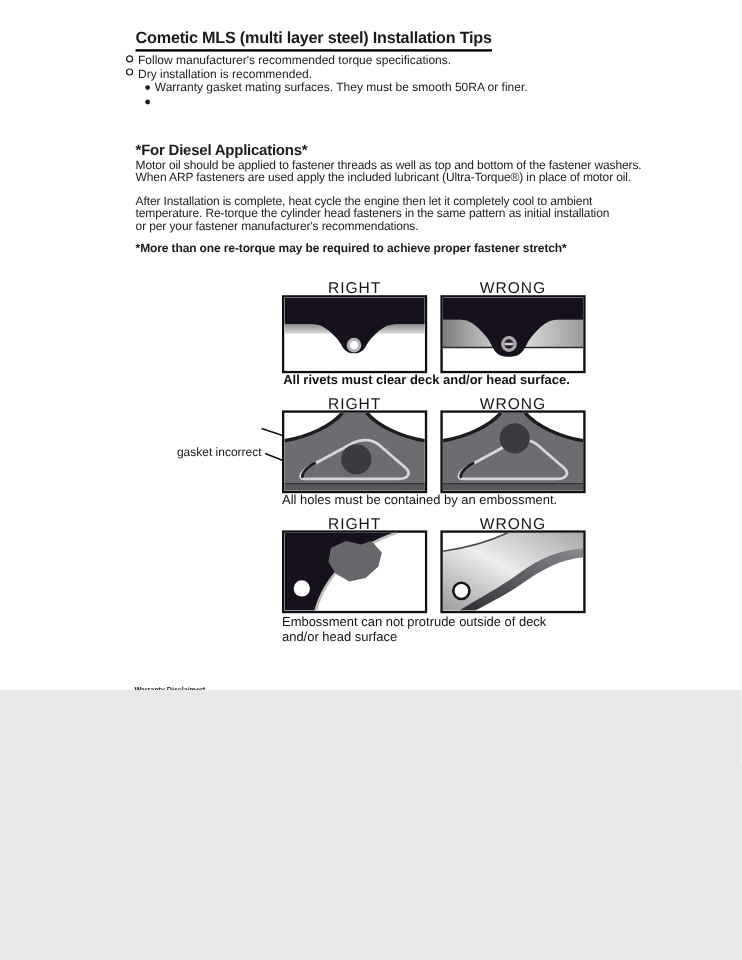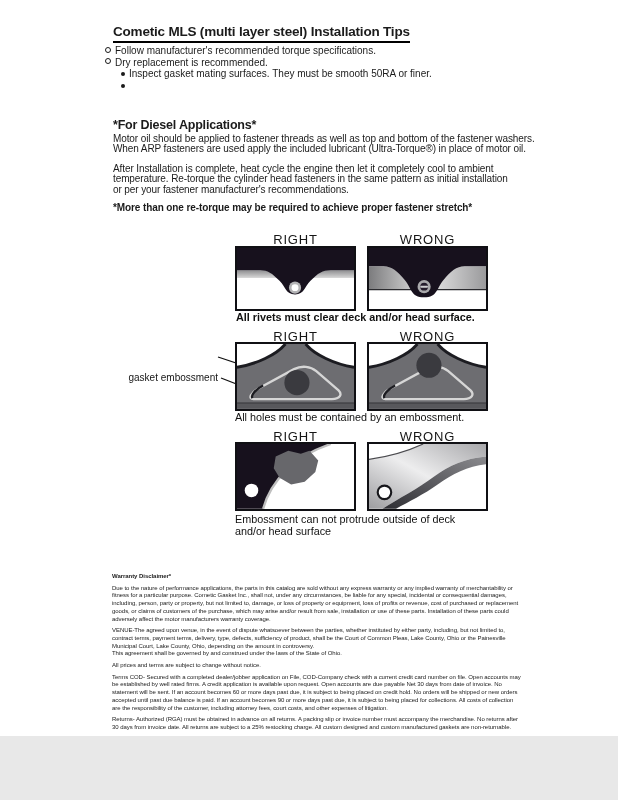--- a/index.html
+++ b/index.html
@@ -1,17 +1,17 @@
 <!DOCTYPE html>
 <html><head>
 <meta charset="utf-8">
 <style>
   html,body{margin:0;padding:0;background:#e8e8e8;}
   .page{
-    position:relative;width:618px;height:736px;background:#ffffff;
+    position:relative;width:618px;height:575px;background:#ffffff;
     font-family:"Liberation Sans", sans-serif;color:#1b1b1b;overflow:hidden;
     margin:0 auto;
   }
   .abs{position:absolute;}
   .title{
     left:113px;top:24px;font-size:13.5px;font-weight:bold;letter-spacing:-0.2px;
     border-bottom:2px solid #000;padding-bottom:2px;white-space:nowrap;
   }
   .bullets{left:105px;top:45px;font-size:10px;line-height:11.7px;white-space:nowrap;}
   .bullet-row{display:block;}
@@ -35,22 +35,22 @@
 </style>
 </head>
 <body>
 
 <div class="page">
 
   <div class="abs title">Cometic MLS (multi layer steel) Installation Tips</div>
 
   <div class="abs bullets">
     <span class="bullet-row"><span class="o-bullet"></span><span>Follow manufacturer's recommended torque specifications.</span></span>
-    <span class="bullet-row"><span class="o-bullet"></span><span>Dry replacement is recommended.</span></span>
-    <span class="bullet-row sub"><span class="s-bullet"></span><span>Inspect gasket mating surfaces.  They must be smooth 50RA or finer.</span></span>
+    <span class="bullet-row"><span class="o-bullet"></span><span>Dry installation is recommended.</span></span>
+    <span class="bullet-row sub"><span class="s-bullet"></span><span>Warranty gasket mating surfaces.  They must be smooth 50RA or finer.</span></span>
     <span class="bullet-row sub"><span class="s-bullet"></span></span>
   </div>
 
   <div class="abs diesel-heading">*For Diesel Applications*</div>
   <div class="abs body-par p1">Motor oil should be applied to fastener threads as well as top and bottom of the fastener washers.
 When ARP fasteners are used apply the included lubricant (Ultra-Torque®) in place of motor oil.</div>
   <div class="abs body-par p2">After Installation is complete, heat cycle the engine then let it completely cool to ambient
 temperature. Re-torque the cylinder head fasteners in the same pattern as initial installation
 or per your fastener manufacturer's recommendations.</div>
   <div class="abs body-par p3">*More than one re-torque may be required to achieve proper fastener stretch*</div>
@@ -87,21 +87,21 @@
       <path d="M0,0 H121 V19 H99 C90,19 85,24 77,33 C70,41 71,51 57,51 C43,51 44,41 37,33 C29,24 24,19 15,19 H0 Z" fill="#17111d"></path>
       <circle cx="57" cy="40" r="6.8" fill="#a9a9ab"></circle>
       <circle cx="57" cy="40" r="4" fill="#241c2b"></circle>
       <rect x="53" y="39" width="8" height="2" rx="1" fill="#cfcfd1"></rect>
     </svg>
   </div>
   <div class="abs caption" style="left:236px;top:312px;font-weight:bold;">All rivets must clear deck and/or head surface.</div>
 
   <div class="abs dg-label" style="left:235px;top:329px;">RIGHT</div>
   <div class="abs dg-label" style="left:367px;top:329px;">WRONG</div>
-  <div class="abs ann" style="top:373px;">gasket embossment</div>
+  <div class="abs ann" style="top:373px;">gasket incorrect</div>
   <svg class="abs leaders" width="84" height="46" viewBox="0 0 84 46">
     <line x1="2" y1="7" x2="80" y2="33" stroke="#111" stroke-width="1.3"></line>
     <line x1="5" y1="28" x2="41" y2="42" stroke="#111" stroke-width="1.3"></line>
   </svg>
   <div class="abs dg-box row23" style="left:235px;top:342px;">
     <svg viewBox="0 0 121 67" preserveAspectRatio="none">
       <rect width="121" height="67" fill="#6d6d71"></rect>
       <path d="M0,0 H50 C41,11 20,21 0,24 Z" fill="#ffffff"></path>
       <path d="M50,0 C41,11 20,21 0,24" stroke="#1c1c21" stroke-width="3" fill="none"></path>
       <path d="M121,0 H71 C80,11 101,21 121,24 Z" fill="#ffffff"></path>

